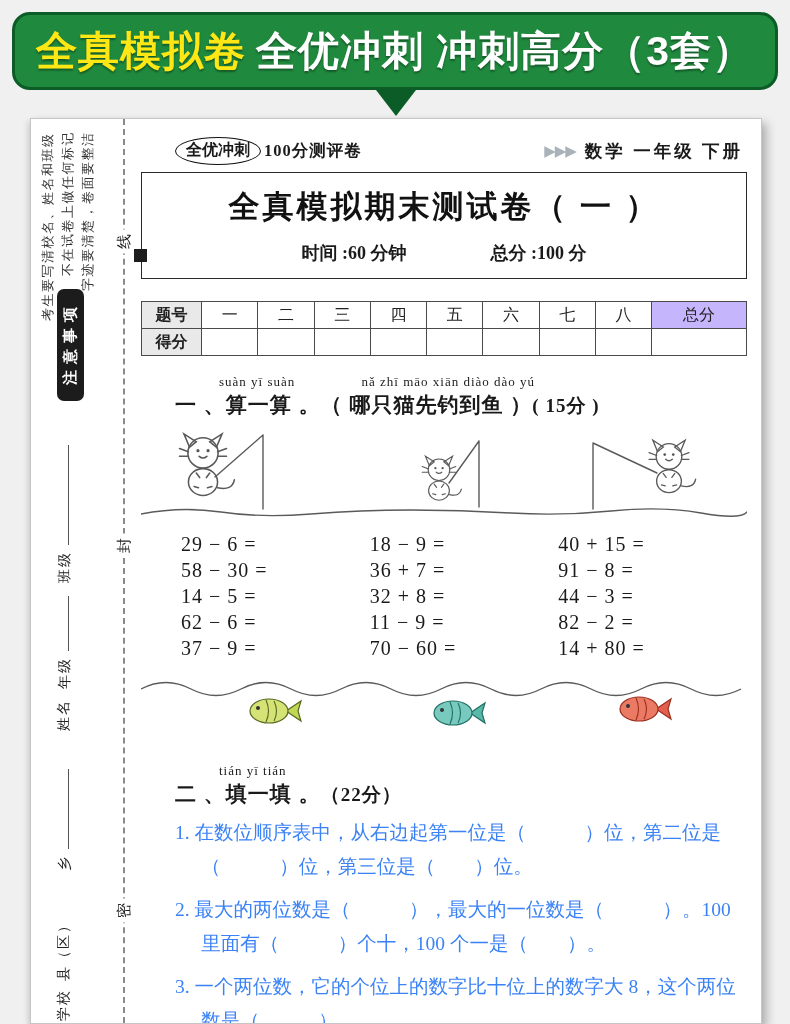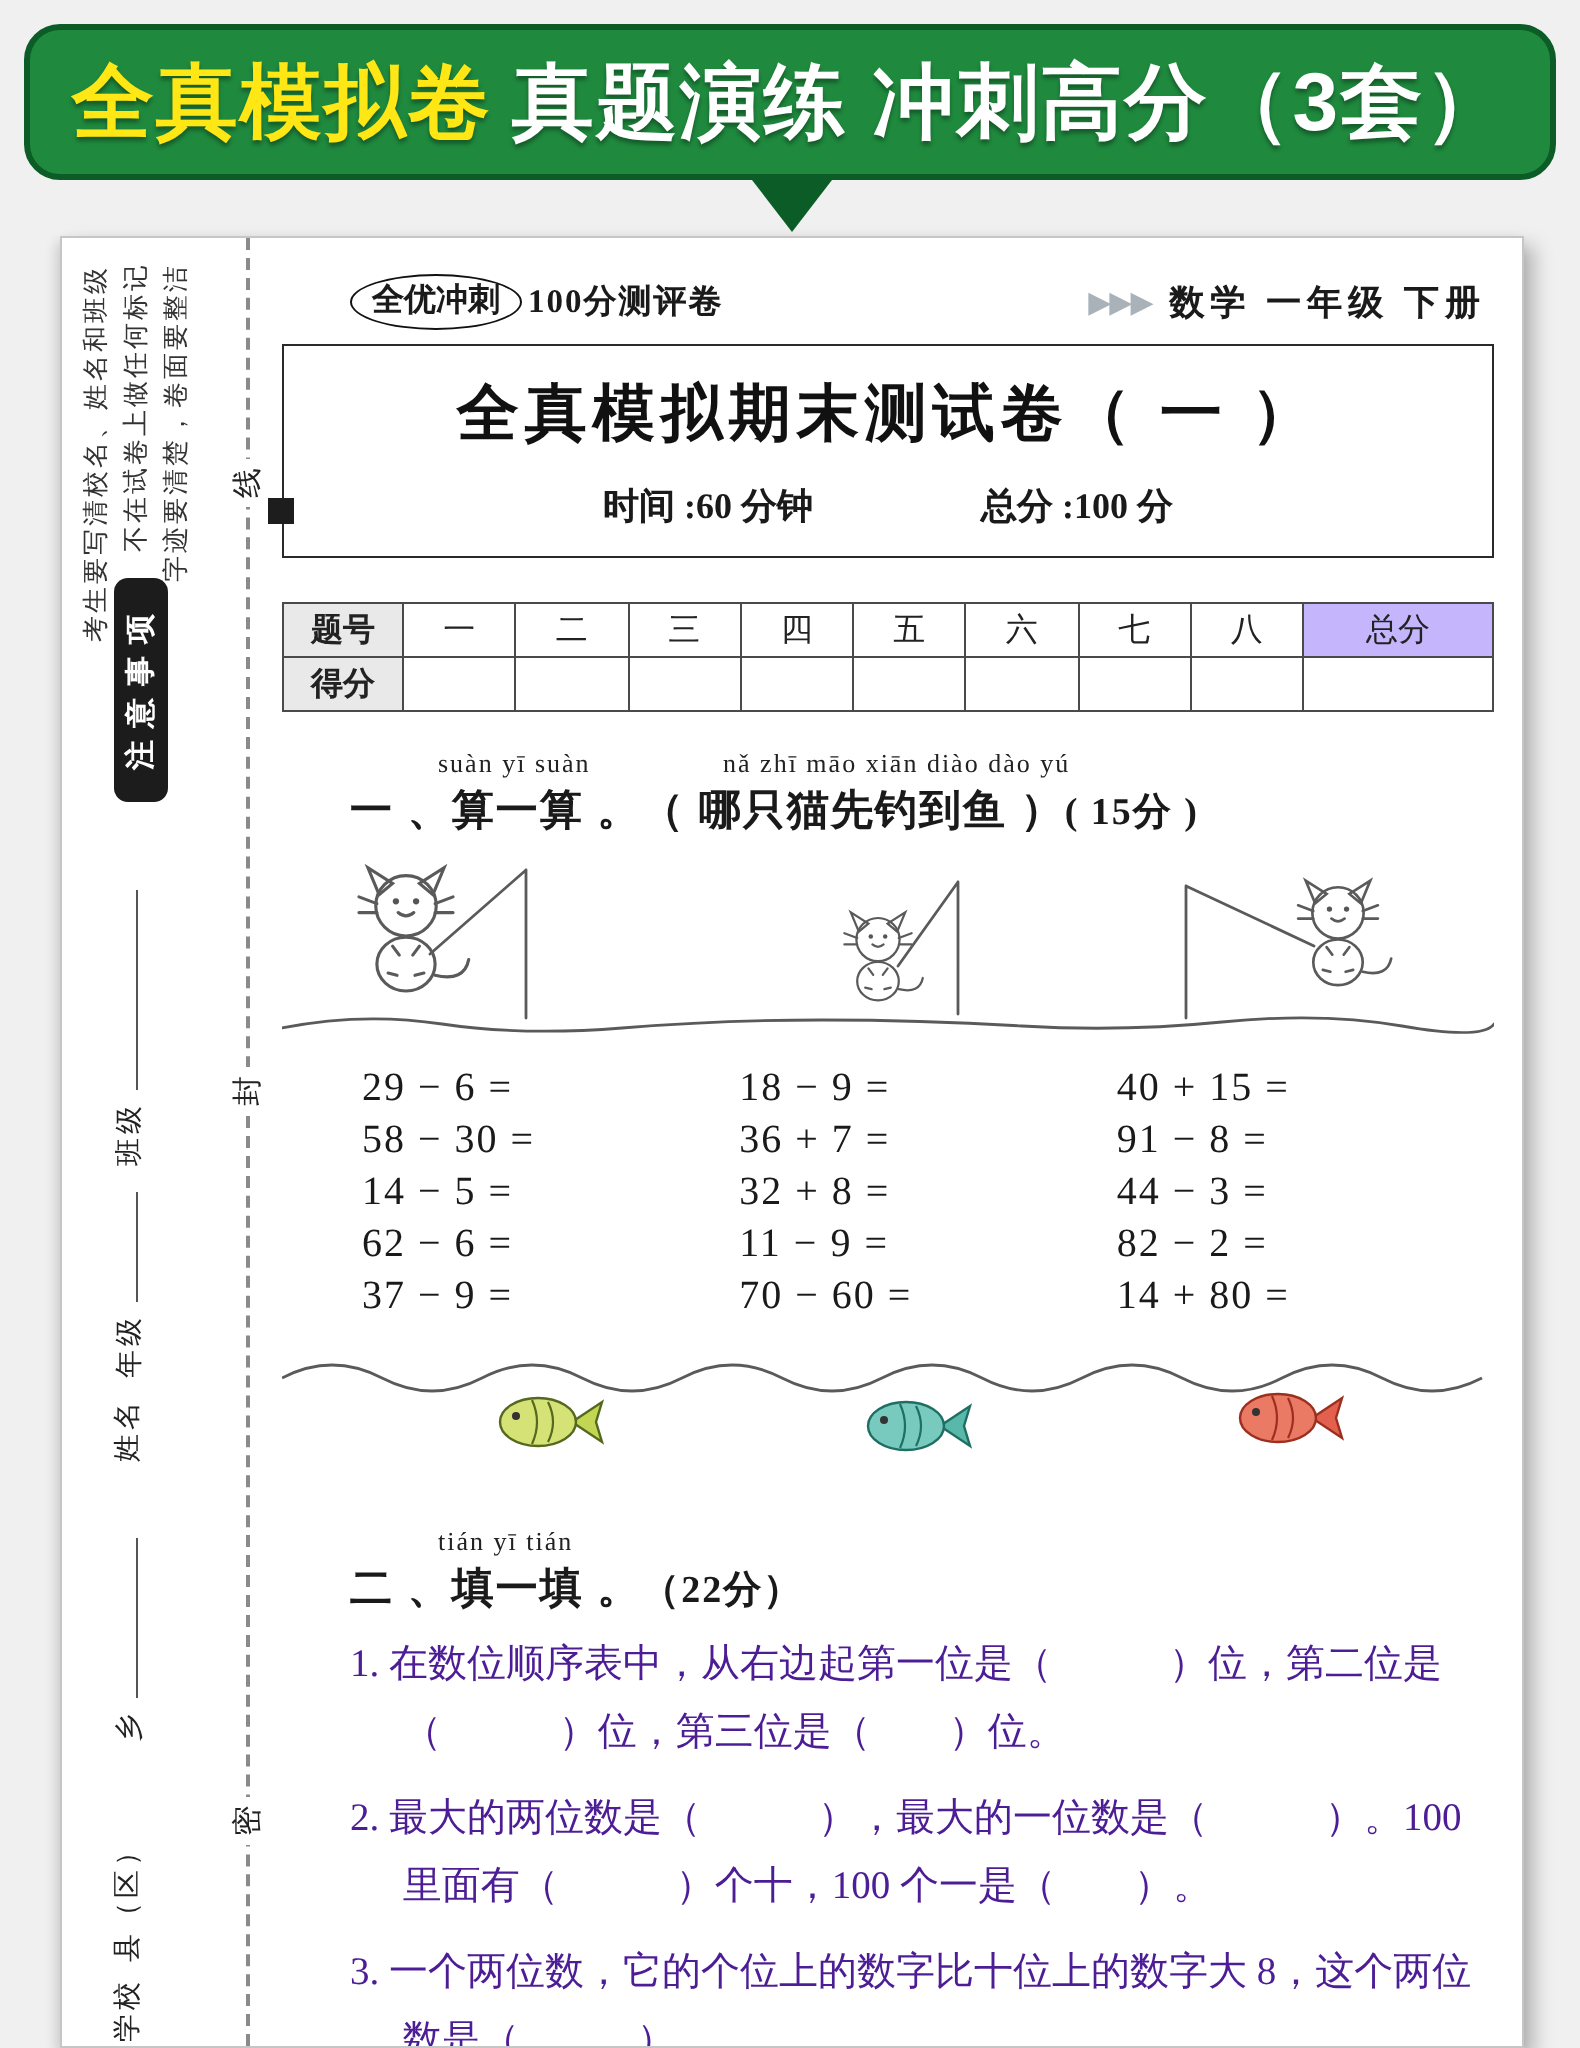--- a/index.html
+++ b/index.html
@@ -70,30 +70,30 @@
     font-weight:800; font-size:21px; letter-spacing:1px; }
   .sec-points { font-family:"Liberation Serif","DejaVu Serif",serif; font-weight:bold; font-size:19px; }
 
   .cats { display:block; width:100%; height:104px; margin-top:2px; }
   .problems { display:grid; grid-template-columns:1fr 1fr 1fr; margin-top:6px; padding-left:40px; }
   .pcol div { font-size:20px; line-height:26px; letter-spacing:1px; }
   .fishband { display:block; width:100%; height:80px; margin-top:4px; }
 
   .questions { margin-top:8px; padding:0 6px 0 34px; }
   .question { font-size:19.5px; line-height:34px; padding-left:1.35em;
-    text-indent:-1.35em; margin-bottom:9px; color:#4c1d95; }
+    text-indent:-1.35em; margin-bottom:9px; color:#3b82f6; }
 </style>
 </head>
 <body>
 
 <div class="screen">
 
   <div class="banner">
     <span class="hl">全真模拟卷</span>
-    <span>真题演练 冲刺高分（3套）</span>
+    <span>全优冲刺 冲刺高分（3套）</span>
   </div>
   <div class="pointer"></div>
 
   <div class="paper">
 
     <div class="seal-rule"></div>
 
     <div class="vtext" style="left:8px; top:202px;">考生要写清校名、姓名和班级</div>
     <div class="vtext" style="left:28px; top:157px;">不在试卷上做任何标记</div>
     <div class="vtext" style="left:48px; top:172px;">字迹要清楚，卷面要整洁</div>

